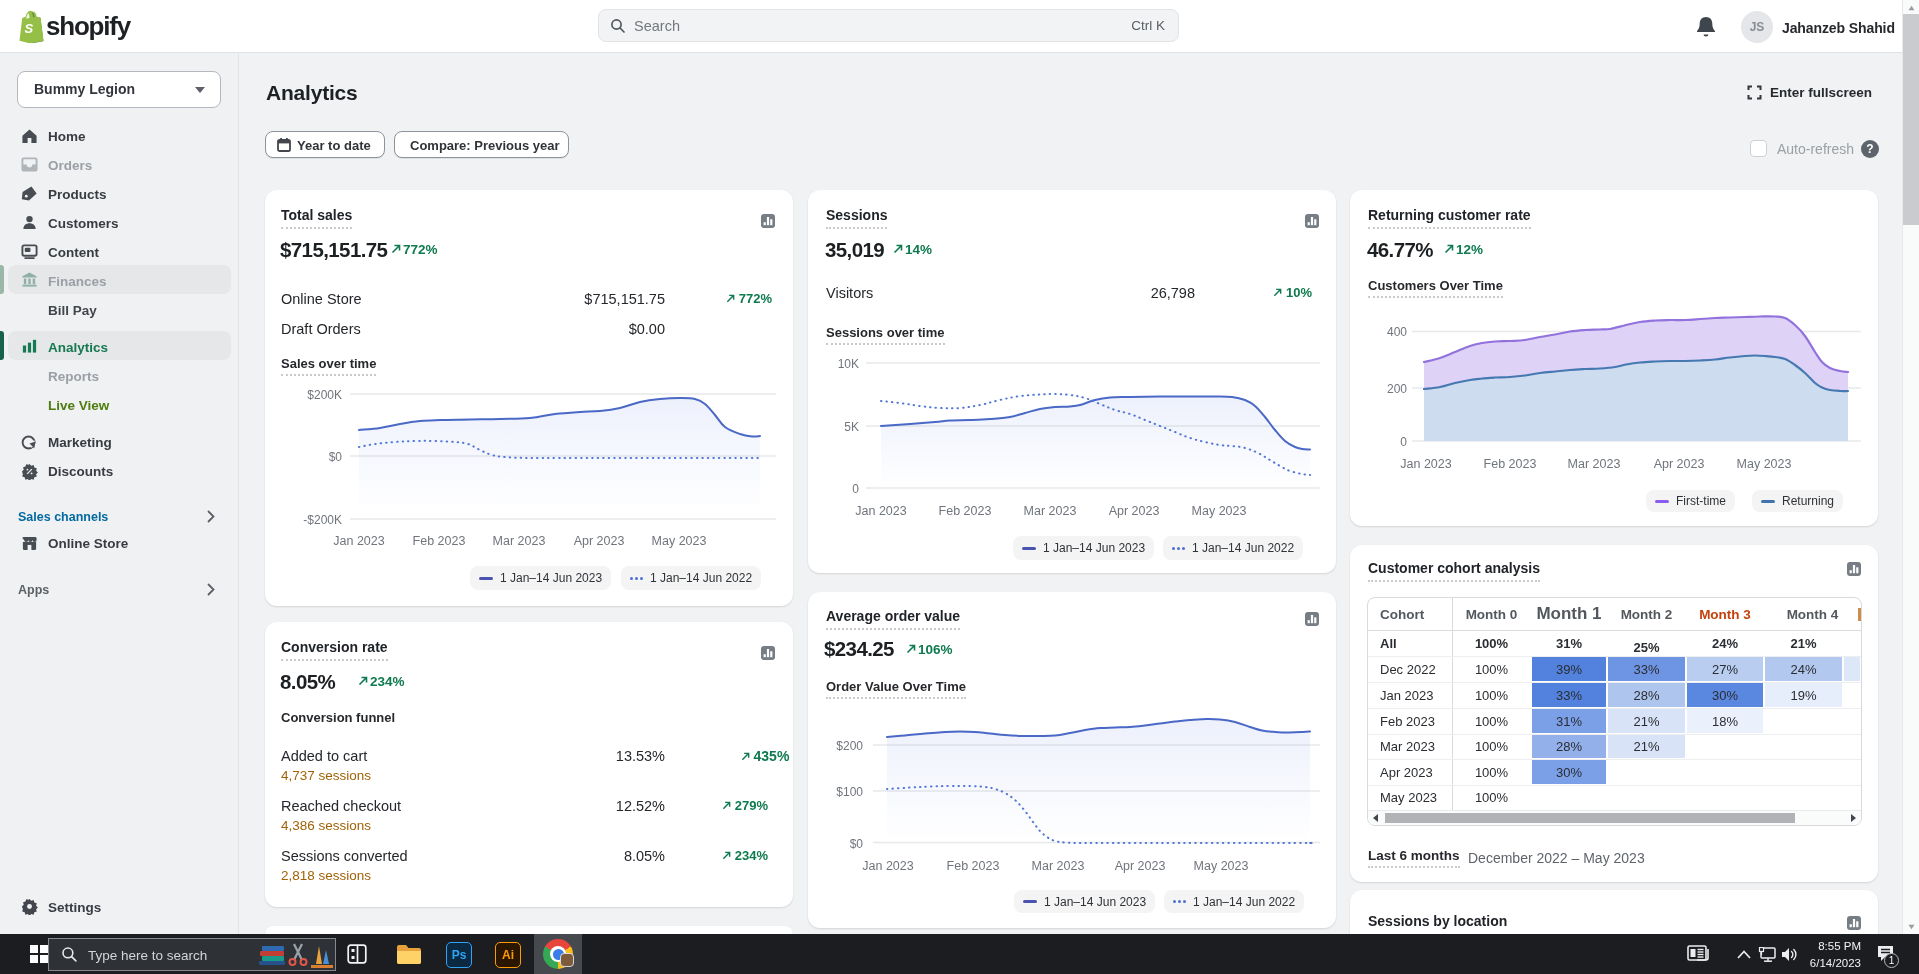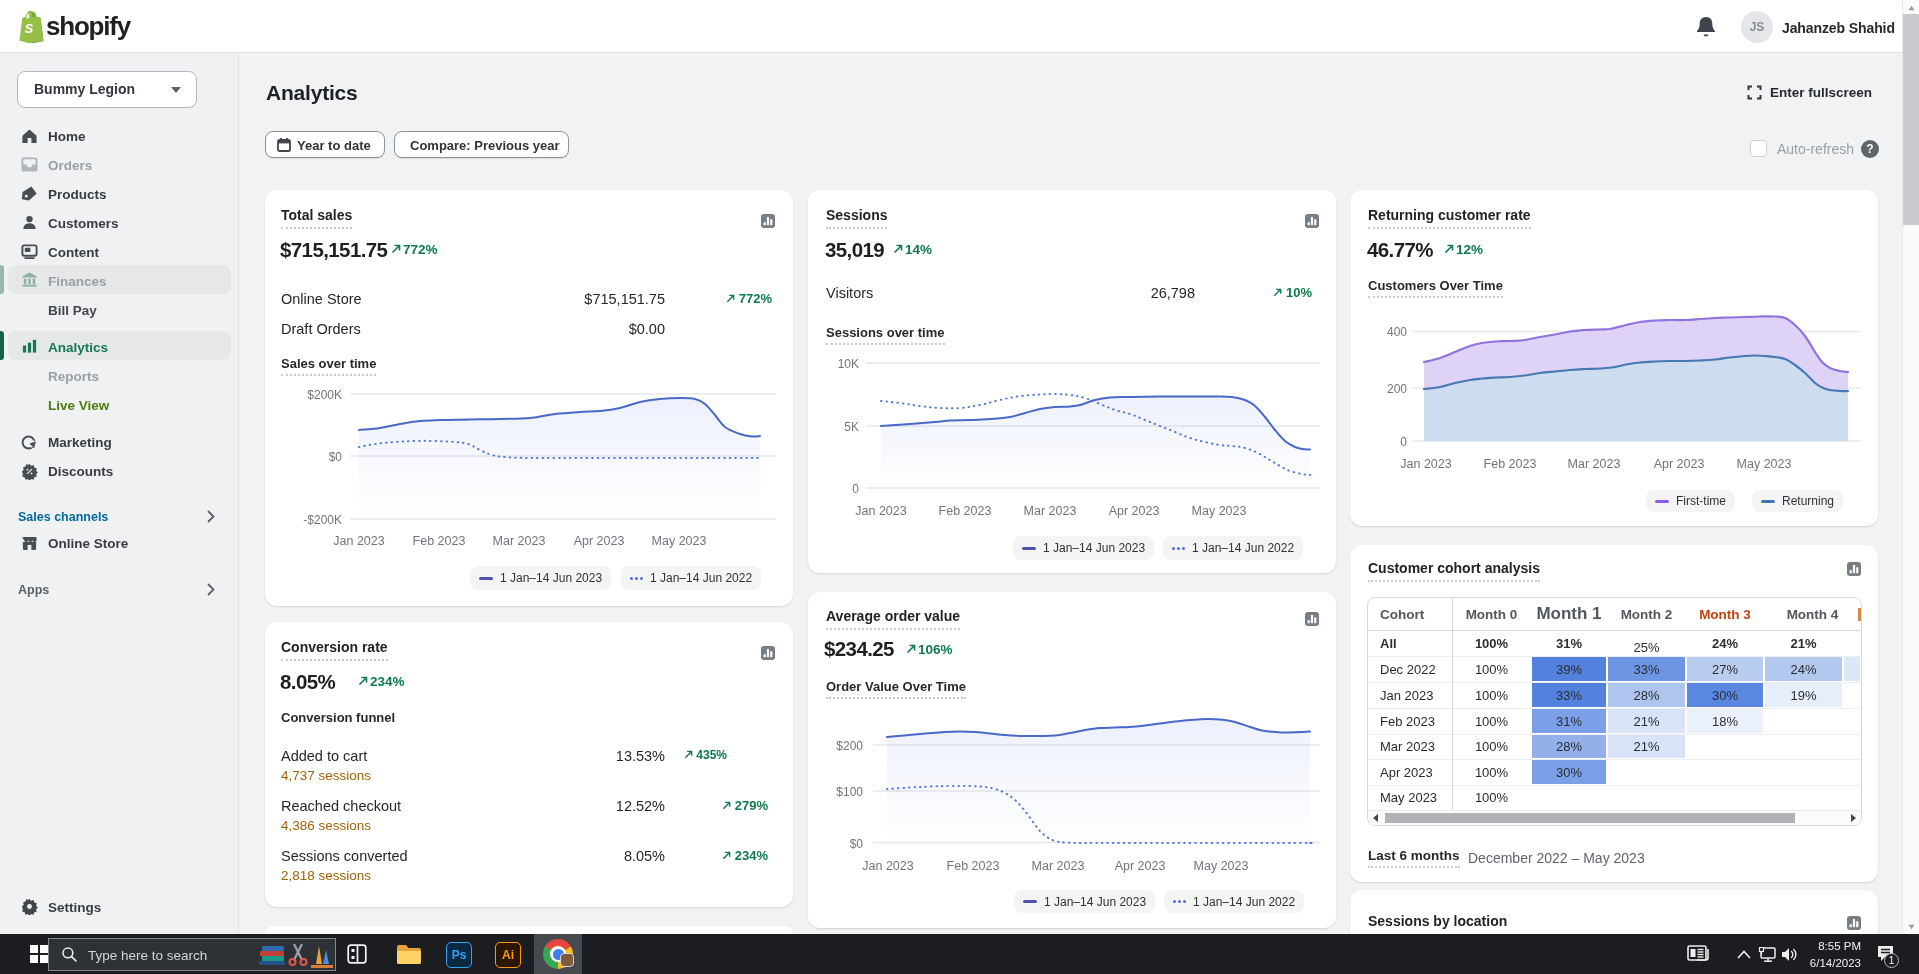--- a/index.html
+++ b/index.html
@@ -27,29 +27,37 @@
 <div id="topbar">
   <svg class="abs" style="left:16px;top:10px" width="28" height="33" viewBox="0 0 56 64">
     <path d="M41.5 12.5 l7.5 2.3 6 46.5 -27.5 5.2 Z" fill="#5e8e3e"></path>
     <path d="M41.5 12.5 c-.5-3.5-2-7.5-4.5-9.5-1.5-1.2-3-1.5-4.5-1 -.8-1-2-1.6-3.5-1.6 -5 0-8.5 6-9.8 12.3 l-6.7 2.1 -5.5 45.5 20.5 5.4 27.5-5.2 -6-46.5Z" fill="#95bf47"></path>
     <path d="M31 4 c2 2.5 3 7 3.3 9.6 l-4.9 1 c0-3.5-.8-8-2.4-10.6 1.6-.8 3-.8 4 0Z" fill="#95bf47"></path>
     <path d="M24.5 5.2 c1.6 2.3 2.5 6.3 2.6 10 l-6.8 1.4 c1-5.3 2.5-9.5 4.2-11.4Z" fill="#fff" opacity=".85"></path>
     <path d="M33.8 4.4 c1.8 1.7 3 5.3 3.4 8.6 l-2.9.6 c-.3-2.8-1.2-6.8-3-9.4 1-.3 1.8-.2 2.5.2Z" fill="#5e8e3e"></path>
     <text x="17" y="44" font-family="Liberation Sans" font-size="26" font-weight="bold" fill="#fff" font-style="italic">S</text>
   </svg>
   <div class="abs" style="left:46px;top:11px;font-size:26px;font-weight:bold;color:#1e2124;letter-spacing:-1.2px">shopify</div>
+  <div class="abs" style="left:598px;top:9px;width:581px;height:33px;background:#f2f3f4;border:1px solid #e2e3e5;border-radius:8px">
+    <svg class="abs" style="left:11px;top:8px" width="16" height="16" viewBox="0 0 16 16">
+        <circle cx="6.5" cy="6.5" r="4.6" fill="none" stroke="#54585e" stroke-width="1.7"></circle>
+        <line x1="10" y1="10" x2="14" y2="14" stroke="#54585e" stroke-width="1.7" stroke-linecap="round"></line>
+      </svg>
+    <div class="abs" style="left:35px;top:8px;font-size:14.5px;color:#73787f">Search</div>
+    <div class="abs" style="right:13px;top:8px;font-size:13.5px;color:#5b6066">Ctrl K</div>
+  </div>
   <svg class="abs" style="left:1696px;top:15px" width="20" height="24" viewBox="0 0 20 24">
     <path d="M10 2 c3.8 0 6.3 2.8 6.3 6.5 0 4.5 1.7 6.5 2.7 7.5 l0 1 -18 0 0 -1 c1-1 2.7-3 2.7-7.5 C3.7 4.8 6.2 2 10 2Z" fill="#3f454d"></path>
     <path d="M7.5 19.5 a2.5 2.1 0 0 0 5 0Z" fill="#3f454d"></path>
   </svg>
   <div class="abs" style="left:1741px;top:11px;width:32px;height:32px;border-radius:50%;background:#e4e6e9;display:flex;align-items:center;justify-content:center;font-size:12px;font-weight:bold;color:#898e95">JS</div>
   <div class="abs" style="left:1782px;top:20px;font-size:14px;font-weight:bold;color:#27292d;letter-spacing:-.1px">Jahanzeb Shahid</div>
 </div>
 <div id="sidebar">
-  <div class="abs" style="left:17px;top:18px;width:180px;height:37px;background:#fff;border:1px solid #b4b8be;border-radius:8px">
+  <div class="abs" style="left:17px;top:18px;width:204px;height:37px;background:#fff;border:1px solid #b4b8be;border-radius:8px">
     <div class="abs" style="left:16px;top:9px;font-size:14px;font-weight:bold;color:#32363c">Bummy Legion</div>
     <svg class="abs" style="right:15px;top:14px" width="10" height="8" viewBox="0 0 10 8">
         <path d="M0 1 h10 l-5 6Z" fill="#5d6167"></path>
       </svg>
   </div>
 
   <div class="abs" style="left:8px;top:212px;width:223px;height:29px;background:#e6e7e9;border-radius:8px"></div>
   <div class="abs" style="left:8px;top:278px;width:223px;height:29px;background:#e6e7e9;border-radius:8px"></div>
   <div class="abs" style="left:0;top:212px;width:4px;height:29px;background:#9bb7a7;border-radius:0 3px 3px 0"></div>
   <div class="abs" style="left:0;top:278px;width:4px;height:29px;background:#17634a;border-radius:0 3px 3px 0"></div>
@@ -278,21 +286,21 @@
     <rect x="9.2" y="5.3" width="2.2" height="5.9" fill="#fff"></rect>
   </svg>
 <div class="abs big" style="left:280px;top:670px">8.05%</div>
 <div class="abs delta" style="left:358px;top:674px"><svg width="10" height="10" viewBox="0 0 10 10" style="margin-right:2px">
       <path d="M1.5 8.5 8 2 M3.5 1.5 H8.5 V6.5" fill="none" stroke="#0e7a4f" stroke-width="1.6"></path>
     </svg>234%</div>
 <div class="abs" style="left:281px;top:710px;font-size:13px;font-weight:bold;color:#26282c">Conversion funnel</div>
 <div class="abs row14" style="left:281px;top:748px">Added to cart</div>
 <div class="abs gray13" style="left:281px;top:768px">4,737 sessions</div>
 <div class="abs row14" style="left:465px;top:748px;width:200px;text-align:right">13.53%</div>
-<div class="abs delta" style="left:684px;top:748px;width:78px;text-align:left;font-size:12px"><svg width="9" height="9" viewBox="0 0 10 10">
+<div class="abs delta" style="left:726px;top:748px;width:78px;text-align:center;font-size:14px"><svg width="9" height="9" viewBox="0 0 10 10">
       <path d="M1.5 8.5 8 2 M3.5 1.5 H8.5 V6.5" fill="none" stroke="#0e7a4f" stroke-width="1.6"></path>
     </svg> 435%</div>
 <div class="abs row14" style="left:281px;top:798px">Reached checkout</div>
 <div class="abs gray13" style="left:281px;top:818px">4,386 sessions</div>
 <div class="abs row14" style="left:465px;top:798px;width:200px;text-align:right">12.52%</div>
 <div class="abs delta" style="left:690px;top:798px;width:78px;text-align:right;font-size:13px"><svg width="9" height="9" viewBox="0 0 10 10">
       <path d="M1.5 8.5 8 2 M3.5 1.5 H8.5 V6.5" fill="none" stroke="#0e7a4f" stroke-width="1.6"></path>
     </svg> 279%</div>
 <div class="abs row14" style="left:281px;top:848px">Sessions converted</div>
 <div class="abs gray13" style="left:281px;top:868px">2,818 sessions</div>
@@ -373,21 +381,21 @@
     <div class="abs" style="left:164px;top:111px;width:74px;height:24px;background:#7ba0e8"></div>
     <div class="abs" style="left:240px;top:111px;width:77px;height:24px;background:#d8e3f7"></div>
     <div class="abs" style="left:319px;top:111px;width:76px;height:24px;background:#ebf1fc"></div>
     <div class="abs" style="left:164px;top:137px;width:74px;height:23px;background:#93b0ea"></div>
     <div class="abs" style="left:240px;top:137px;width:77px;height:23px;background:#d8e3f7"></div>
     <div class="abs" style="left:164px;top:162px;width:74px;height:24px;background:#7ba0e8"></div>
     <div class="abs" style="left:476px;top:59px;width:16px;height:24px;background:#dce7f8"></div>
     <div class="cohcell" style="left:12px;top:32px;width:70px;height:26px;justify-content:flex-start;font-weight:bold;">All</div>
     <div class="cohcell" style="left:84px;top:32px;width:79px;height:26px;font-weight:bold;">100%</div>
     <div class="cohcell" style="left:163px;top:32px;width:76px;height:26px;font-weight:bold;">31%</div>
-    <div class="cohcell" style="left:239px;top:32px;width:79px;height:34px;font-weight:normal;">25%</div>
+    <div class="cohcell" style="left:239px;top:32px;width:79px;height:34px;font-weight:bold;">25%</div>
     <div class="cohcell" style="left:318px;top:32px;width:78px;height:26px;font-weight:bold;">24%</div>
     <div class="cohcell" style="left:396px;top:32px;width:79px;height:26px;font-weight:bold;">21%</div>
     <div class="cohcell" style="left:12px;top:58px;width:70px;height:26px;justify-content:flex-start;">Dec 2022</div>
     <div class="cohcell" style="left:84px;top:58px;width:79px;height:26px;">100%</div>
     <div class="cohcell" style="left:163px;top:58px;width:76px;height:26px;">39%</div>
     <div class="cohcell" style="left:239px;top:58px;width:79px;height:26px;">33%</div>
     <div class="cohcell" style="left:318px;top:58px;width:78px;height:26px;">27%</div>
     <div class="cohcell" style="left:396px;top:58px;width:79px;height:26px;">24%</div>
     <div class="cohcell" style="left:12px;top:84px;width:70px;height:26px;justify-content:flex-start;">Jan 2023</div>
     <div class="cohcell" style="left:84px;top:84px;width:79px;height:26px;">100%</div>

